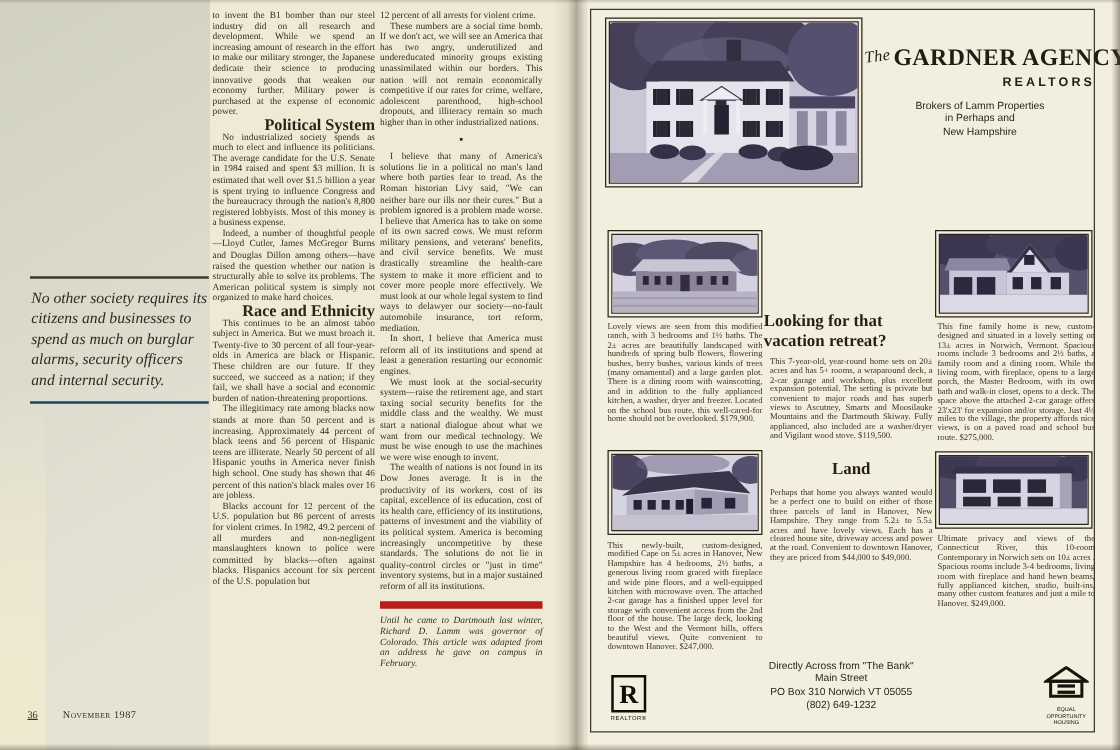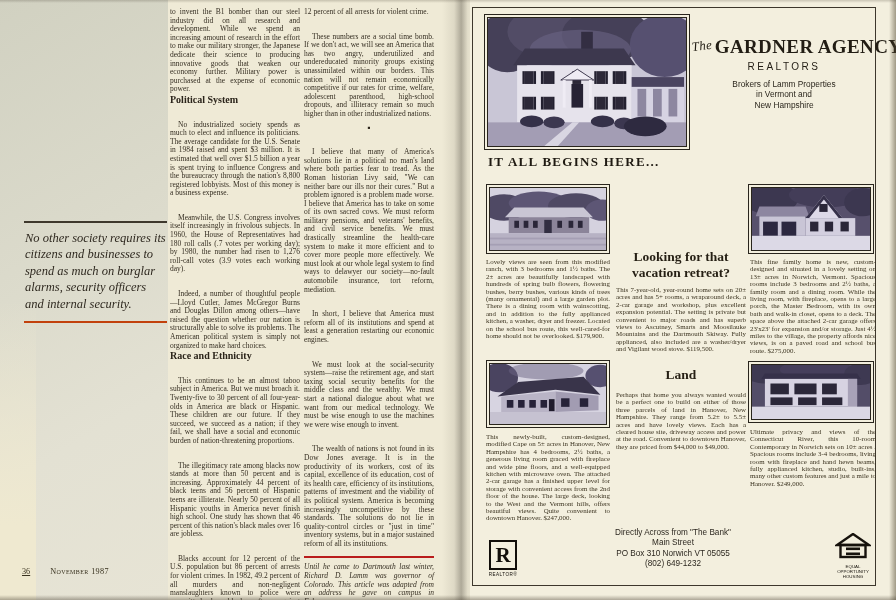--- a/index.html
+++ b/index.html
@@ -11,26 +11,26 @@
   }
   
   .bleed { position:absolute; left:0; top:0; width:168px; height:600px;
     background:linear-gradient(150deg,#d1d1c1 0%,#dbdacb 40%,#e3e1d3 70%,#e7e4d5 100%); }
   .bleed-fade { position:absolute; left:0; bottom:0; width:36px; height:300px;
     background:linear-gradient(180deg, rgba(239,233,208,0), #efe9d0 75%); }
   .col { position:absolute; top:8px; width:130px; text-align:justify;
     font-size:7.5px; line-height:8.6px; color:#342d21; }
   .col-1 { left:170px; } .col-2 { left:304px; }
   .col p { margin:0; }
-  .col p.ind { text-indent:8px;margin-top:16px; }
-  .col h4 { margin:2px 0 1px; font-size:10px; text-align:left; font-weight:bold; color:#2b241a; }
+  .col p.ind { text-indent:8px; }
+  .col h4 { margin:2px 0 1px; font-size:13px; text-align:right; font-weight:bold; color:#2b241a; }
   .bullet-divider { text-align:center; font-size:4.5px; margin:5px 0 5px; color:#2b241a; }
-  .bio { margin-top:8px; border-top:2px solid #b91c1c; padding-top:5px; font-style:italic; }
+  .bio { margin-top:8px; border-top:6px solid #b91c1c; padding-top:5px; font-style:italic; }
   .pull-quote { position:absolute; left:24px; top:221px; width:143px;
-    border-top:2px solid #3e382c; border-bottom:2px solid #c2410c;
+    border-top:2px solid #3e382c; border-bottom:2px solid #0c4a6e;
     padding:7px 1px 9px; font-style:italic; font-size:12.5px; line-height:16.4px; color:#2f2920; }
   .page-footer { position:absolute; left:22px; top:567px; font-size:8.2px; color:#39321f; }
   .page-footer .num { margin-right:18px;text-decoration:underline; }
   .page-footer .date { font-variant:small-caps; letter-spacing:0.4px; }
   
   .gutter { position:absolute; left:442px; top:0; width:32px; height:600px;
     background:linear-gradient(90deg, rgba(70,64,50,0) 0%, rgba(70,64,50,0.10) 38%, rgba(48,43,33,0.34) 60%, rgba(70,64,50,0.08) 80%, rgba(70,64,50,0) 100%); }
   .edge-right { position:absolute; right:0; top:0; width:7px; height:600px;
     background:linear-gradient(90deg, rgba(0,0,0,0), rgba(78,68,48,0.5)); }
   .edge-bottom { position:absolute; left:0; bottom:0; width:896px; height:5px;
@@ -39,34 +39,34 @@
     background:linear-gradient(180deg, rgba(58,50,36,0.22), rgba(0,0,0,0)); }
   
   .ad-page { position:absolute; left:470px; top:0; width:426px; height:600px; background:#f3efde; }
   .ad-frame { position:absolute; left:2px; top:7px; width:404px; height:579px; border:1px solid #3d372c; }
   .photo-frame { position:absolute; border:1px solid #29251d; padding:2px; background:#f3efde; }
   .photo-frame svg { display:block; border:1px solid #29251d; }
   .agency { position:absolute; left:222px; top:36px; width:184px; text-align:center; color:#221d14; }
   .agency-name { font-size:19px; font-weight:bold; letter-spacing:0.4px; white-space:nowrap; }
   .agency-the { display:inline-block; font-style:italic; font-weight:normal; font-size:13px;
     transform:rotate(-7deg) translateY(-3px); margin-right:2px; }
-  .agency-realtors { font-family:"Liberation Sans",sans-serif; font-size:10px; font-weight:normal;
-    letter-spacing:2.5px; margin-top:3px; }
+  .agency-realtors { font-family:"Liberation Sans",sans-serif; font-size:10px; font-weight:bold;
+    letter-spacing:2.5px; margin-top:3px;text-align:right; }
   .agency-tagline { font-family:"Liberation Sans",sans-serif; font-size:8.3px; line-height:10.4px;
     margin-top:7px; color:#2b261d; }
   .begins { position:absolute; left:18px; top:154px; font-size:13px; font-weight:bold;
     letter-spacing:1.3px; color:#1f1a12; }
   .ad-text { position:absolute; text-align:justify; font-size:6.9px; line-height:7.4px; color:#3a321f; }
   .t-listing1 { left:16px;  top:258px; width:124px; }
   .t-listing2 { left:16px;  top:433px; width:124px; }
   .t-vac      { left:146px; top:286px; width:130px; }
   .t-land     { left:146px; top:391px; width:130px; }
   .t-listing5 { left:280px; top:258px; width:126px; }
   .t-listing6 { left:280px; top:428px; width:126px; }
-  .vac-head  { position:absolute; left:141px; top:249px; width:140px; text-align:center;
+  .vac-head  { position:absolute; left:141px; top:249px; width:140px; text-align:left;
     font-weight:bold; font-size:13.5px; line-height:15.5px; color:#251f14; }
   .land-head { position:absolute; left:141px; top:367px; width:140px; text-align:center;
     font-weight:bold; font-size:13.5px; color:#251f14; }
   .ad-footer { position:absolute; left:106px; top:528px; width:194px; text-align:center;
     font-family:"Liberation Sans",sans-serif; font-size:8.2px; line-height:10.4px; color:#2d2820; }
   .realtor { position:absolute; left:10px; top:540px; width:46px; text-align:center; }
   .realtor-box { width:28px; height:30px; border:2.5px solid #110e09; margin:0 auto;
     display:flex; align-items:center; justify-content:center;
     font-size:21px; font-weight:bold; color:#110e09; background:#f3efde; }
   .realtor-label { font-family:"Liberation Sans",sans-serif; font-size:4.6px; letter-spacing:0.5px; margin-top:2px; color:#110e09; }
@@ -76,21 +76,20 @@
 </head>
 <body>
 
 <div class="bleed"></div>
 <div class="bleed-fade"></div>
 
 <div class="col col-1">
   <p>to invent the B1 bomber than our steel industry did on all research and development. While we spend an increasing amount of research in the effort to make our military stronger, the Japanese dedicate their science to producing innovative goods that weaken our economy further. Military power is purchased at the expense of economic power.</p>
   <h4>Political System</h4>
   <p class="ind">No industrialized society spends as much to elect and influence its politicians. The average candidate for the U.S. Senate in 1984 raised and spent $3 million. It is estimated that well over $1.5 billion a year is spent trying to influence Congress and the bureaucracy through the nation's 8,800 registered lobbyists. Most of this money is a business expense.</p>
-  <p class="ind">Meanwhile, the U.S. Congress involves itself increasingly in frivolous subjects. In 1960, the House of Representatives had 180 roll calls (.7 votes per working day); by 1980, the number had risen to 1,276 roll-call votes (3.9 votes each working day).</p>
   <p class="ind">Indeed, a number of thoughtful people—Lloyd Cutler, James McGregor Burns and Douglas Dillon among others—have raised the question whether our nation is structurally able to solve its problems. The American political system is simply not organized to make hard choices.</p>
   <h4>Race and Ethnicity</h4>
   <p class="ind">This continues to be an almost taboo subject in America. But we must broach it. Twenty-five to 30 percent of all four-year-olds in America are black or Hispanic. These children are our future. If they succeed, we succeed as a nation; if they fail, we shall have a social and economic burden of nation-threatening proportions.</p>
   <p class="ind">The illegitimacy rate among blacks now stands at more than 50 percent and is increasing. Approximately 44 percent of black teens and 56 percent of Hispanic teens are illiterate. Nearly 50 percent of all Hispanic youths in America never finish high school. One study has shown that 46 percent of this nation's black males over 16 are jobless.</p>
   <p class="ind">Blacks account for 12 percent of the U.S. population but 86 percent of arrests for violent crimes. In 1982, 49.2 percent of all murders and non-negligent manslaughters known to police were committed by blacks—often against blacks. Hispanics account for six percent of the U.S. population but</p>
 </div>
 
 <div class="col col-2">
   <p>12 percent of all arrests for violent crime.</p>
   <p class="ind">These numbers are a social time bomb. If we don't act, we will see an America that has two angry, underutilized and undereducated minority groups existing unassimilated within our borders. This nation will not remain economically competitive if our rates for crime, welfare, adolescent parenthood, high-school dropouts, and illiteracy remain so much higher than in other industrialized nations.</p>
@@ -171,26 +170,25 @@
       <ellipse cx="162" cy="110" rx="22" ry="10" fill="#2e2a40"></ellipse>
       <polygon points="58,130 72,130 94,106 87,106" fill="#d9d6e2"></polygon>
     </svg>
   </div>
 
   <div class="agency">
     <div class="agency-name"><span class="agency-the">The</span><span>GARDNER AGENCY</span></div>
     <div class="agency-realtors">REALTORS</div>
     <div class="agency-tagline">
       <div>Brokers of Lamm Properties</div>
-      <div>in Vermont and</div>
+      <div>in Perhaps and</div>
       <div>New Hampshire</div>
     </div>
   </div>
 
-  <div class="begins">IT ALL BEGINS HERE...</div>
 
   <div class="photo-frame" style="left:16px; top:184px;">
     <svg width="118" height="64" viewBox="0 0 124 70" preserveAspectRatio="none">
       <rect width="124" height="70" fill="#d5d2df"></rect>
       <ellipse cx="15" cy="22" rx="24" ry="15" fill="#4f4964"></ellipse>
       <ellipse cx="52" cy="17" rx="32" ry="13" fill="#5d5675"></ellipse>
       <ellipse cx="92" cy="20" rx="30" ry="14" fill="#4f4964"></ellipse>
       <ellipse cx="120" cy="25" rx="18" ry="12" fill="#5d5675"></ellipse>
       <polygon points="16,33 110,33 100,22 26,22" fill="#c9c6d4"></polygon>
       <rect x="20" y="33" width="86" height="18" fill="#8b8499"></rect>

